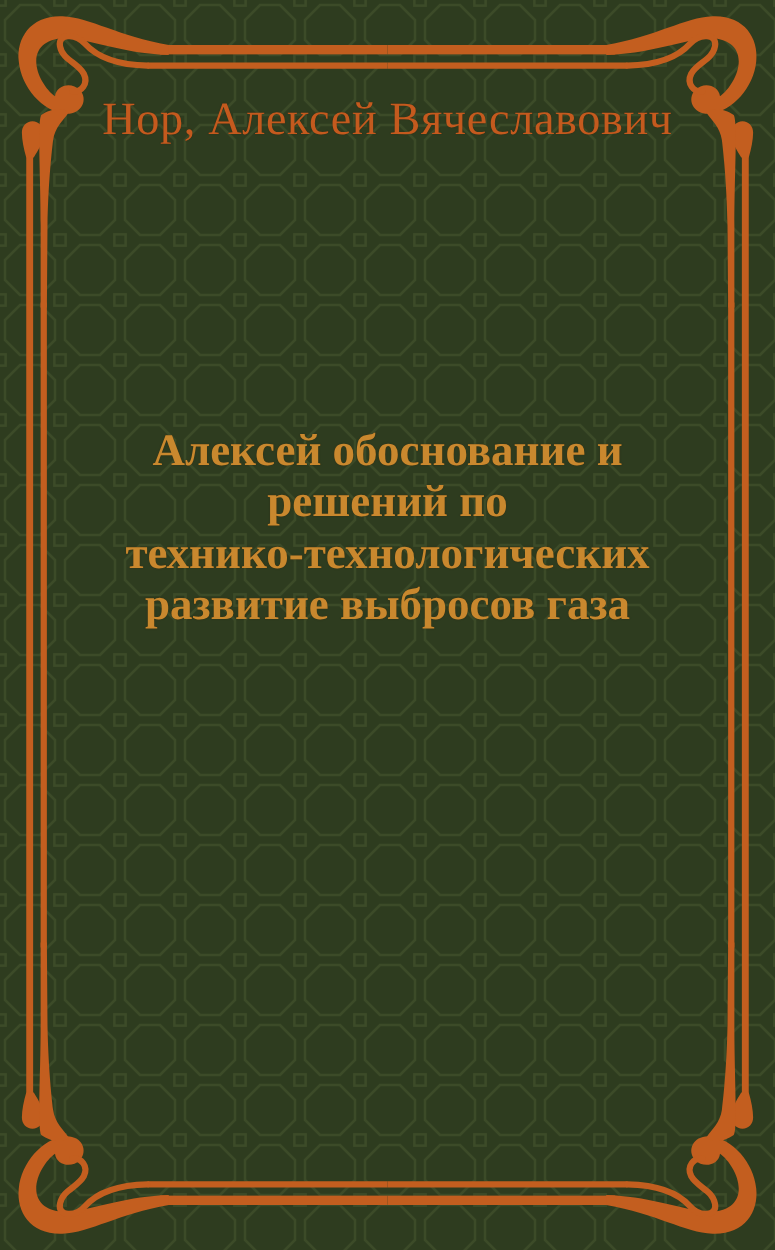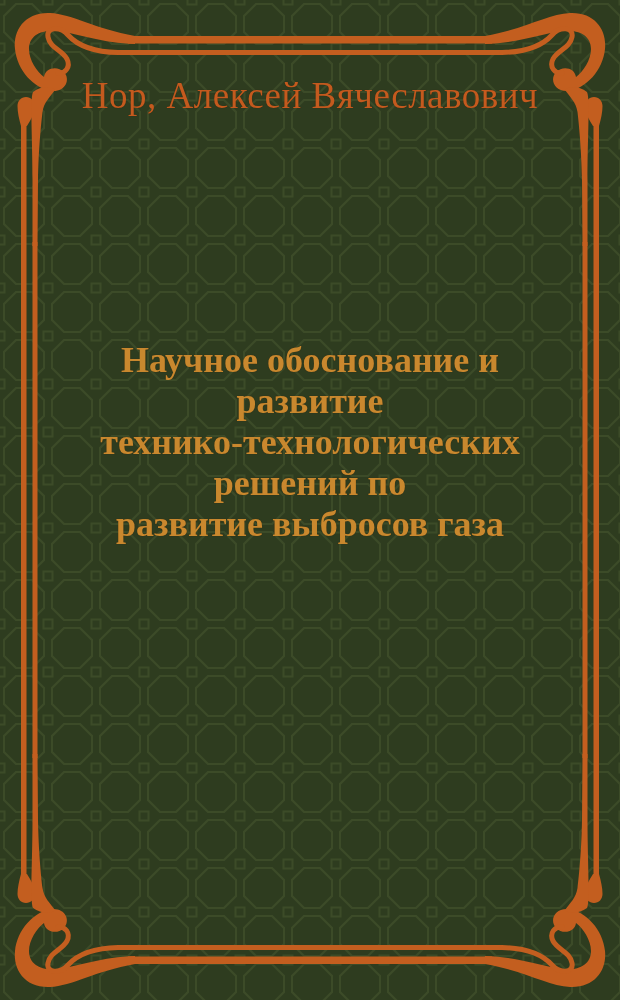--- a/index.html
+++ b/index.html
@@ -97,20 +97,19 @@
 
     <use href="#corner"></use>
     <use href="#corner" transform="translate(620,0) scale(-1,1)"></use>
     <use href="#corner" transform="translate(0,1000) scale(1,-1)"></use>
     <use href="#corner" transform="translate(620,1000) scale(-1,-1)"></use>
   </svg>
 
   <div class="author">Нор, Алексей Вячеславович</div>
 
   <div class="title">
-    <span class="line">Научное обоснование и</span>
-    <span class="line">развитие</span>
+    <span class="line">Алексей обоснование и</span>
+    <span class="line">решений по</span>
     <span class="line">технико-технологических</span>
-    <span class="line">решений по</span>
     <span class="line">развитие выбросов газа</span>
   </div>
 
 </div>
 
 </body></html>

